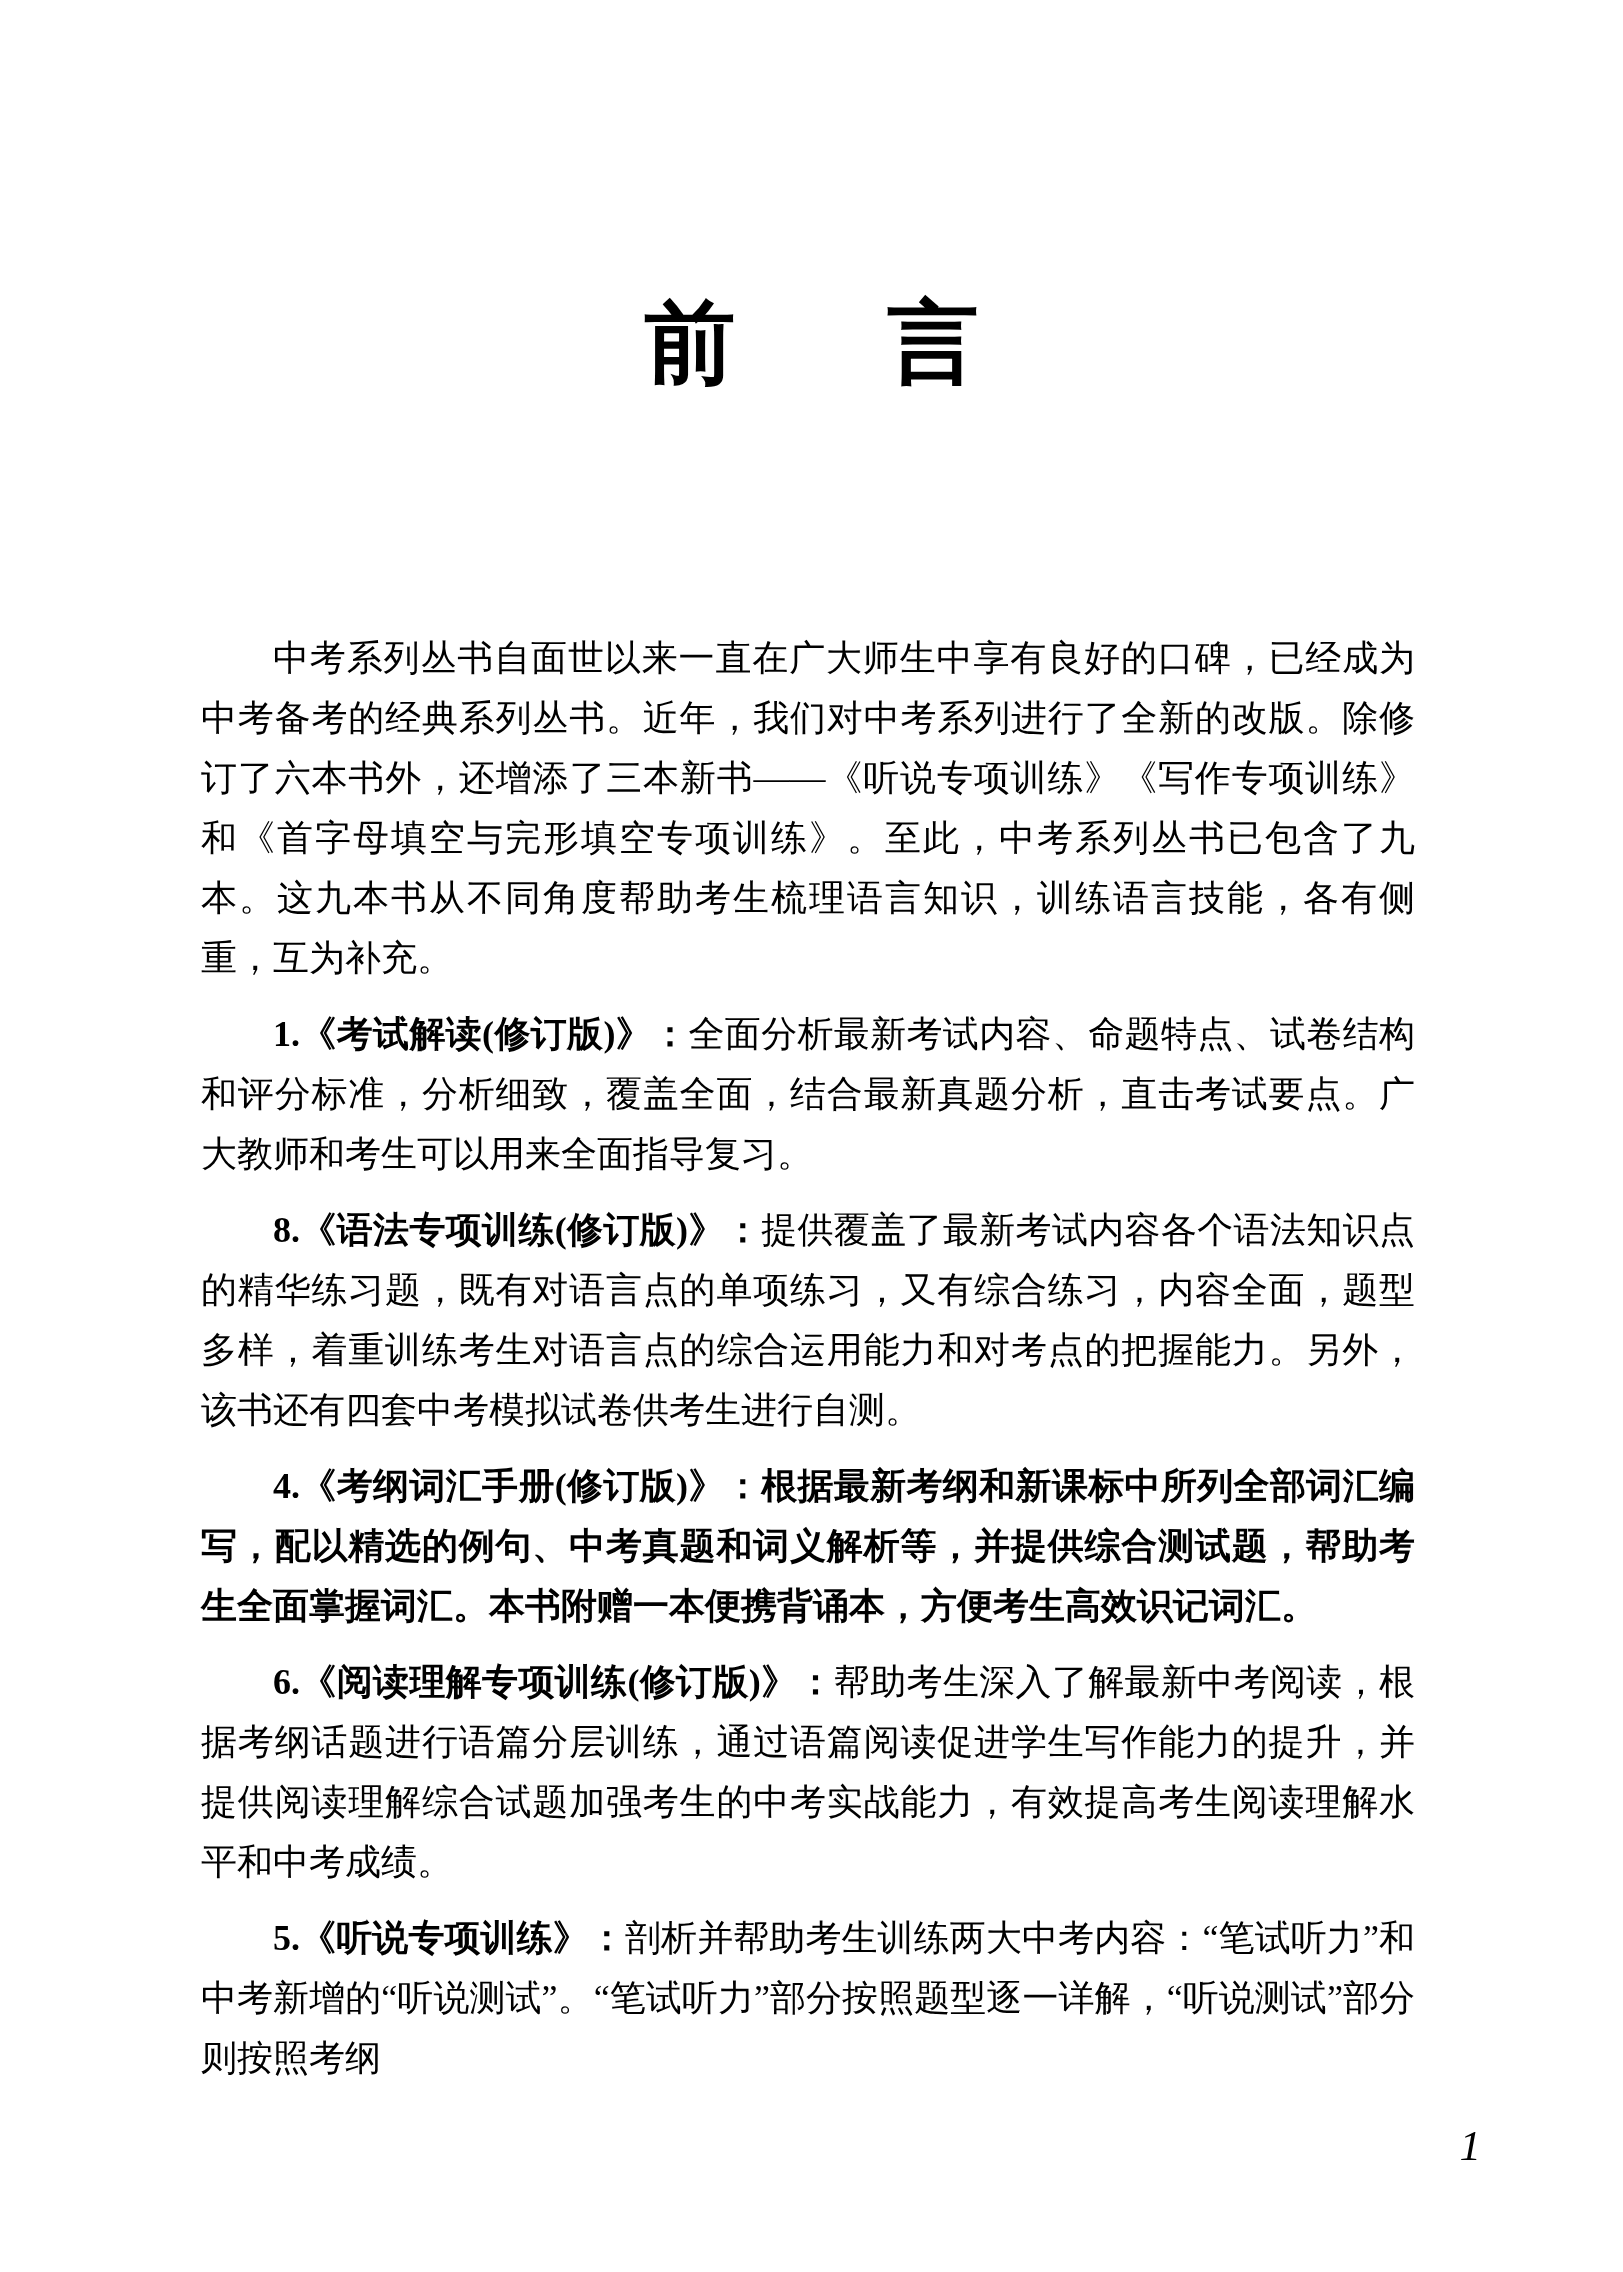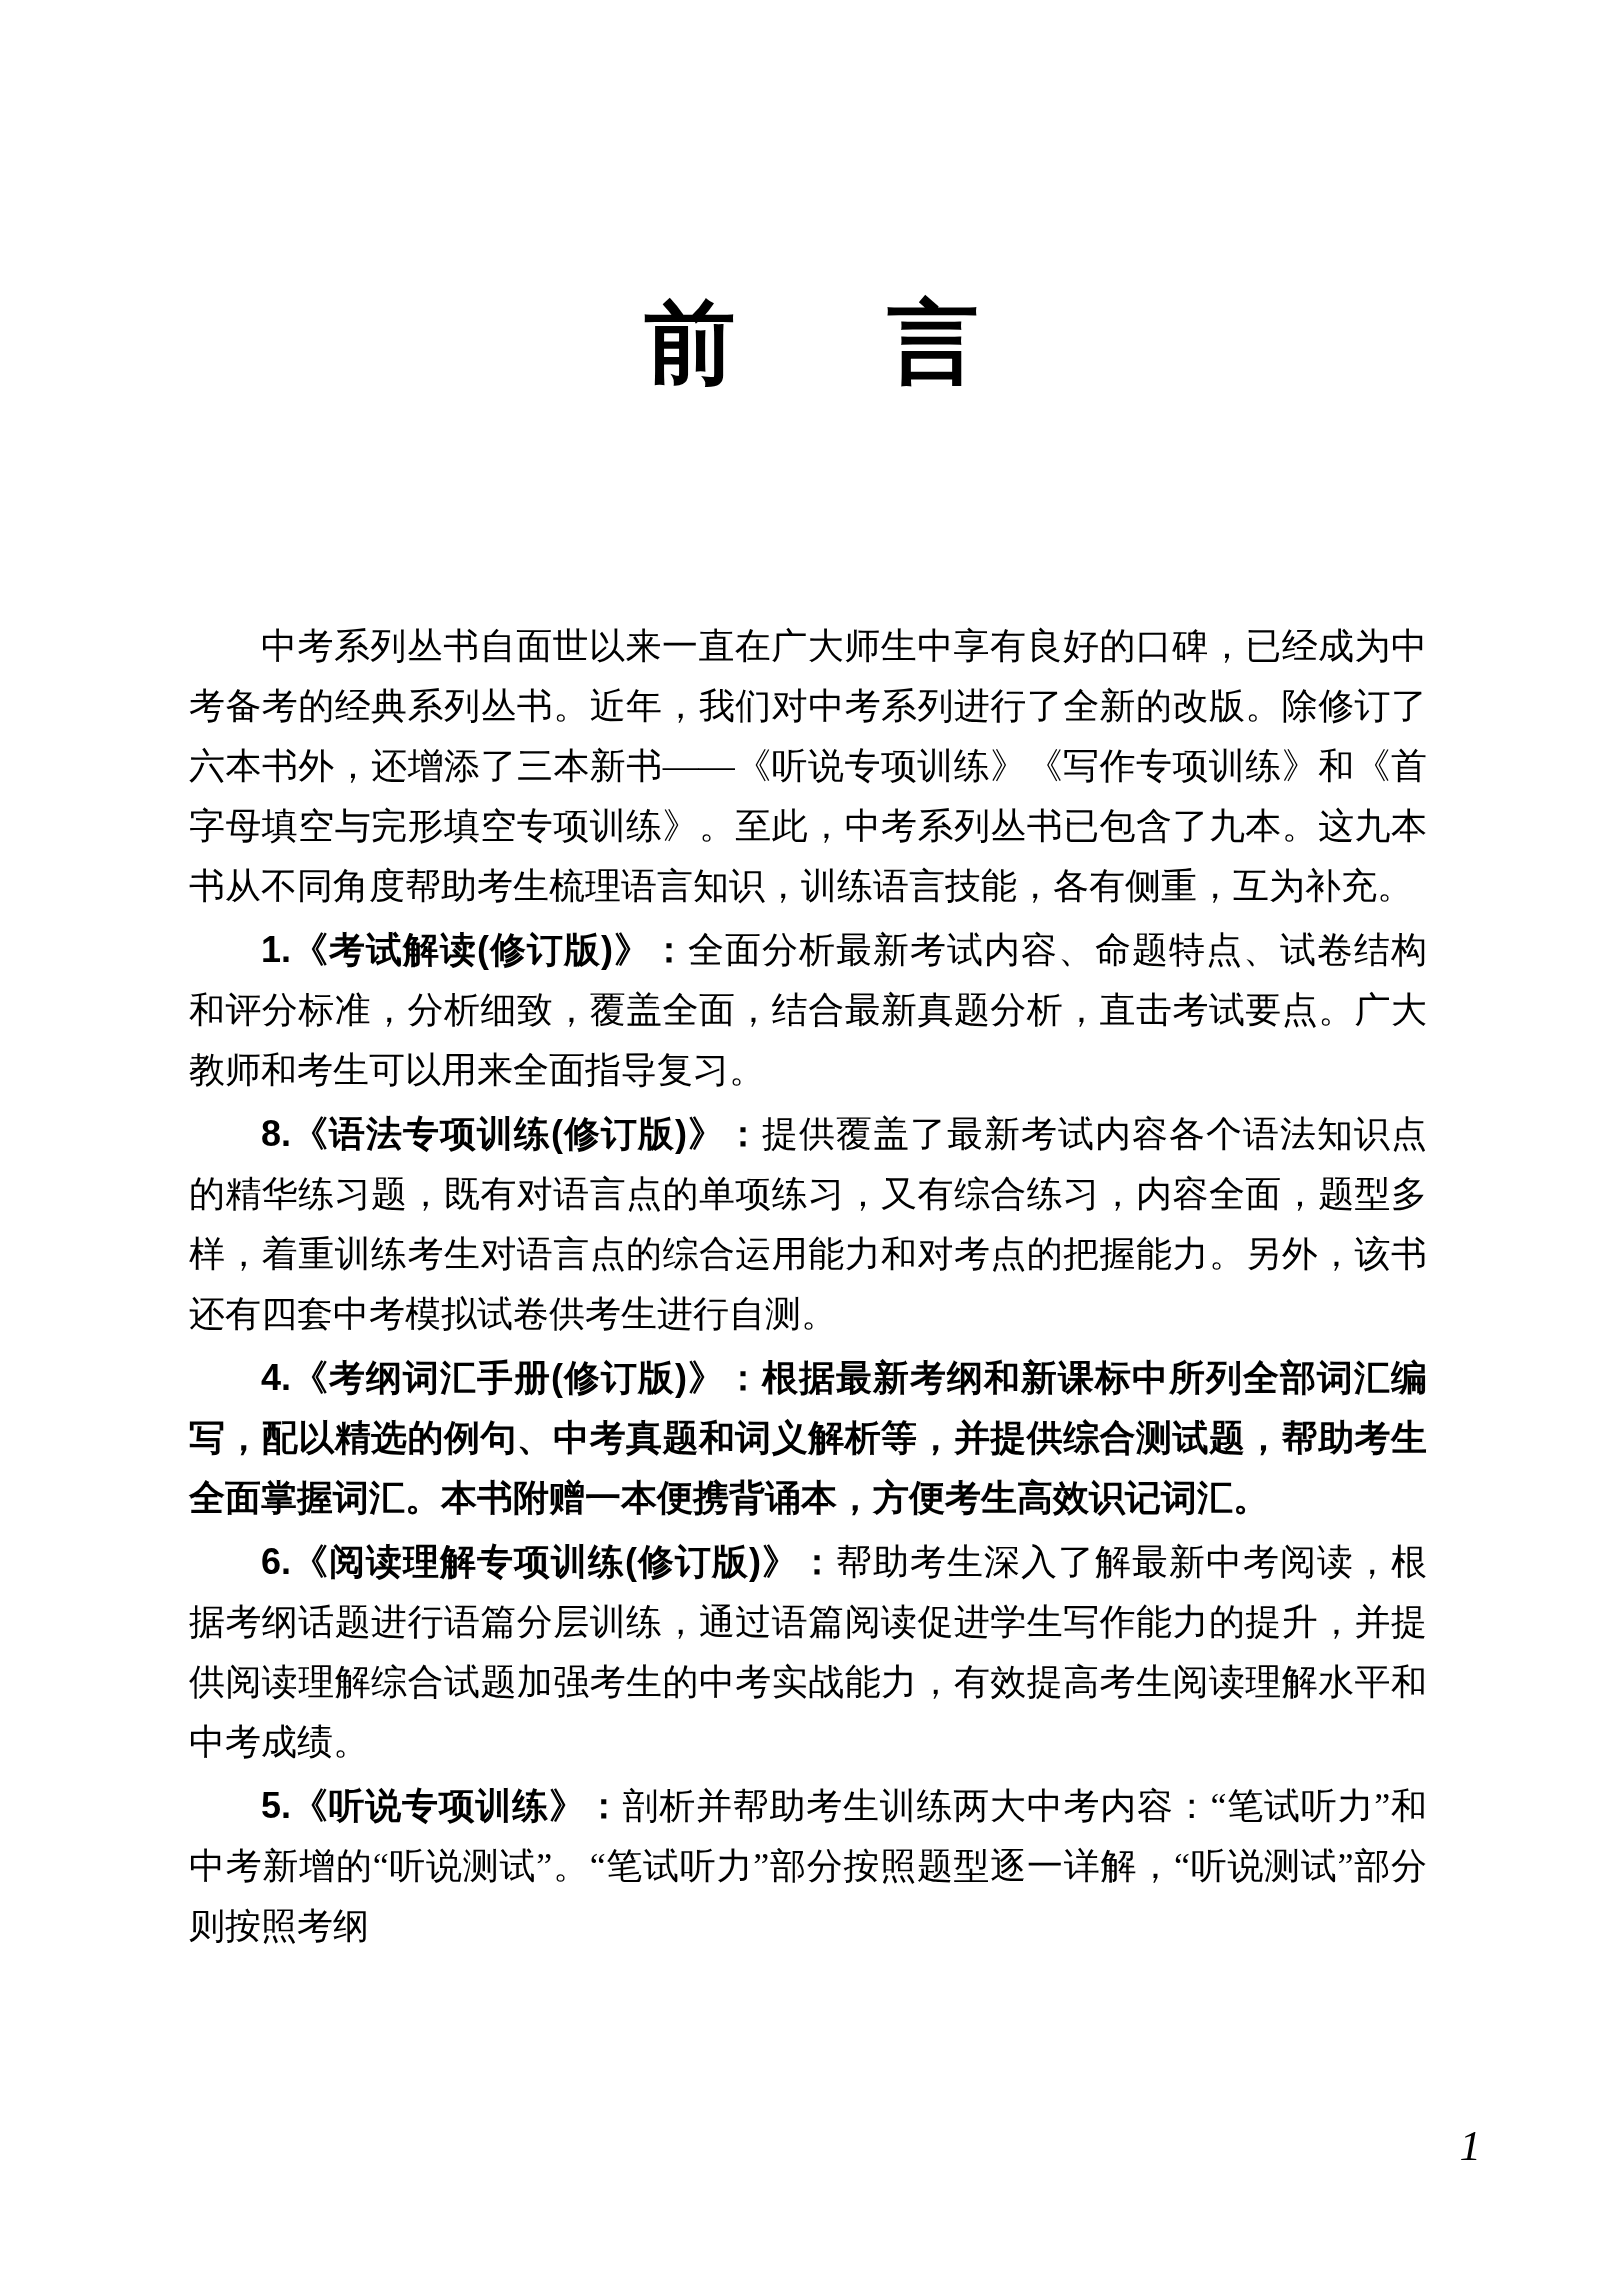--- a/index.html
+++ b/index.html
@@ -34,26 +34,26 @@
     position: absolute;
     left: 185px;
     top: 612px;
     width: 1246px;
     font-size: 36px;
     line-height: 60px;
     text-align: justify;
     text-justify: inter-ideograph;
   }
   .para {
-    margin: 4px;
+    margin: 16px;
     padding: 0;
     text-indent: 2em;
   }
   .lead {
-    font-family: Liberation Sans, sans-serif;
+    font-family: Liberation Serif, serif;
     font-weight: bold;
   }
   .bold-body {
     font-family: "Liberation Sans", "DejaVu Sans", sans-serif;
     font-weight: bold;
   }
   .page-number {
     position: absolute;
     top: 2124px;
     right: 142px;

